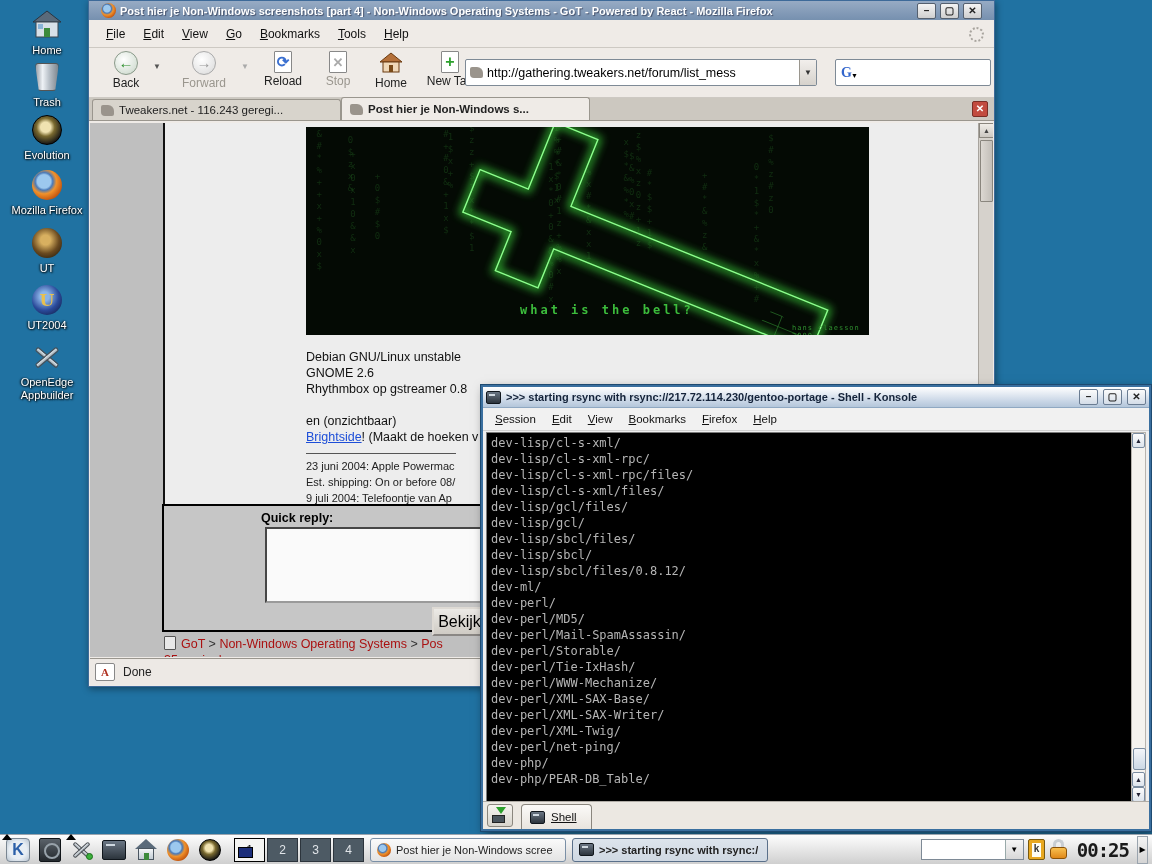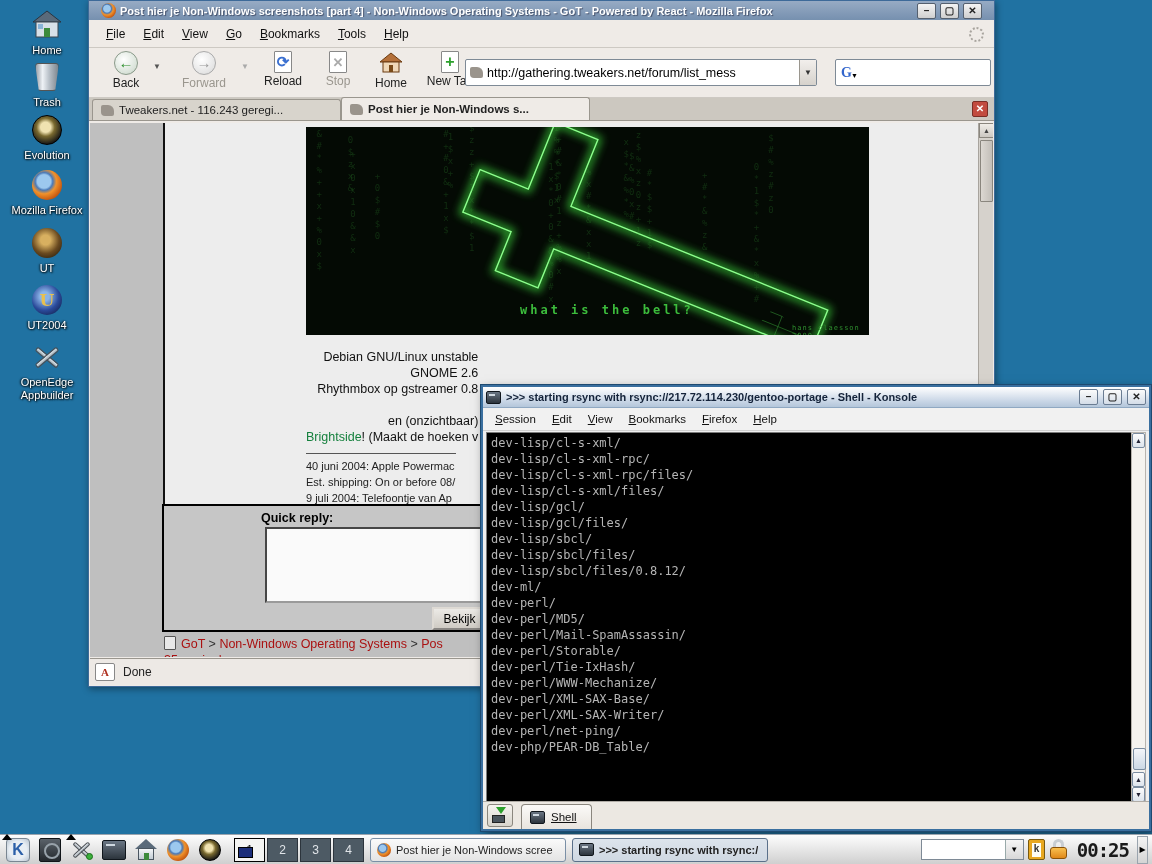--- a/index.html
+++ b/index.html
@@ -58,29 +58,29 @@
   .tab.inactive { background:#d8d4cc; }
   .tab.active { background:#efebe7; font-weight:bold; height:23px; }
   #tab-close { position:absolute; right:6px; top:3px; width:16px; height:16px; background:#c24b3f; border:1px solid #7a2e26; border-radius:2px; color:#fff; font-size:10px; font-weight:bold; line-height:14px; text-align:center; cursor:pointer; }
 
   #ff-content { position:absolute; left:1px; top:122px; right:1px; bottom:29px; background:#bfbfbf; overflow:hidden; }
   #whitepanel { position:absolute; left:73px; top:0; width:817px; height:381px; background:#ededed; border-left:2px solid #111; }
   #matrix { position:absolute; left:141px; top:4px; width:563px; height:208px; background:#040a04; overflow:hidden; }
   #matrix .cap { position:absolute; left:214px; top:176px; color:#3cbc3c; font:bold 12px "DejaVu Sans Mono",monospace; letter-spacing:3px;text-align:center; }
   #matrix .credit { position:absolute; left:486px; top:197px; color:#2e8e2e; font:7px "DejaVu Sans Mono",monospace; letter-spacing:1px; }
   .rain { position:absolute; writing-mode:vertical-rl; text-orientation:upright; color:rgba(60,170,60,.22); font:9px "DejaVu Sans Mono",monospace; letter-spacing:2px; pointer-events:none; }
-  #post-text { position:absolute; left:141px; top:226px; font-size:12.5px; color:#111; line-height:16px;text-align:right; }
+  #post-text { position:absolute; left:141px; top:226px; font-size:12.5px; color:#111; line-height:16px; }
   #post-text .gap { height:16px; }
-  #post-text a { color:#15803d; cursor:pointer; }
+  #post-text a { color:#1d4ed8; text-decoration:underline; cursor:pointer; }
   #sig { position:absolute; left:141px; top:330px; font-size:11px; color:#222; line-height:16px; }
   #sig hr { width:150px; border:none; border-top:1px solid #555; margin:0 0 4px 0; }
   #qr-box { position:absolute; left:72px; top:381px; width:818px; height:128px; background:#c6c6c6; border:2px solid #000; }
   #qr-box .qlbl { position:absolute; left:97px; top:5px; font-weight:bold; font-size:12.5px; }
   #qr-box textarea { position:absolute; left:101px; top:21px; width:397px; height:76px; border:2px inset #9a9a9a; background:#fafafa; resize:none; font:12px "Liberation Sans",sans-serif; }
-  #qr-box .bek { position:absolute; left:268px; top:101px; width:55px; height:23px; background:linear-gradient(#eceae6,#cfcbc4); border:2px outset #dedad4; font-size:12px; cursor:pointer; }
+  #qr-box .bek { position:absolute; left:268px; top:101px; width:55px; height:29px; background:linear-gradient(#eceae6,#cfcbc4); border:2px outset #dedad4; font-size:16px; cursor:pointer; }
   #crumbs { position:absolute; left:74px; top:513px; font-size:12.5px; font-weight:normal; color:#aa1111; line-height:16px; }
   #crumbs .bicon { display:inline-block; width:12px; height:14px; background:#e8e8e8; border:1px solid #555; margin-right:5px; vertical-align:-2px; border-radius:1px; }
   #crumbs .sep { color:#333; }
   #crumbs a { color:#aa1111; cursor:pointer; text-decoration:none; }
   #crumbs .pg { text-decoration:underline; }
   #ff-scroll { position:absolute; right:0; top:0; width:15px; height:100%; background:#d6d2cc; border-left:1px solid #a8a49e; }
   .sc-btn { width:15px; height:15px; background:linear-gradient(#f0ede8,#ccc8c2); border:1px solid #8a867e; font-size:7px; text-align:center; line-height:13px; color:#444; cursor:pointer; }
   #ff-thumb { position:absolute; top:17px; left:1px; width:13px; height:62px; background:linear-gradient(90deg,#dcd8d2,#c2beb8); border:1px solid #8a867e; border-radius:1px; cursor:grab; }
   #ff-status { position:absolute; left:1px; bottom:1px; right:1px; height:27px; background:#ede9e5; border-top:1px solid #9a968e; display:flex; align-items:center; }
   #ff-status .sico { width:20px; height:18px; margin:0 8px 0 5px; background:#fff; border:1px solid #888; border-radius:2px; font-size:11px; font-weight:bold; color:#b03020; text-align:center; line-height:16px; font-family:"Liberation Serif",serif; }
@@ -328,21 +328,21 @@
       <div id="post-text">
         <div>Debian GNU/Linux unstable</div>
         <div>GNOME 2.6</div>
         <div>Rhythmbox op gstreamer 0.8</div>
         <div class="gap"></div>
         <div>en (onzichtbaar)</div>
         <div><a>Brightside</a><span>! (Maakt de hoeken v</span></div>
       </div>
       <div id="sig">
         <hr>
-        <div>40 juni 2004: Apple Powermac</div>
+        <div>23 juni 2004: Apple Powermac</div>
         <div>Est. shipping: On or before 08/</div>
         <div>9 juli 2004: Telefoontje van Ap</div>
       </div>
     </div>
     <div id="qr-box">
       <div class="qlbl">Quick reply:</div>
       <textarea style=""></textarea>
       <button class="bek">Bekijk</button>
     </div>
     <div id="crumbs">
@@ -381,35 +381,37 @@
     <span class="mi">View</span>
     <span class="mi">Bookmarks</span>
     <span class="mi">Firefox</span>
     <span class="mi">Help</span>
   </div>
   <div id="k-term">
     <div class="ln">dev-lisp/cl-s-xml/</div>
     <div class="ln">dev-lisp/cl-s-xml-rpc/</div>
     <div class="ln">dev-lisp/cl-s-xml-rpc/files/</div>
     <div class="ln">dev-lisp/cl-s-xml/files/</div>
+    <div class="ln">dev-lisp/gcl/files/</div>
     <div class="ln">dev-lisp/gcl/</div>
-    <div class="ln">dev-lisp/gcl/files/</div>
+    <div class="ln">dev-lisp/sbcl/files/</div>
     <div class="ln">dev-lisp/sbcl/</div>
-    <div class="ln">dev-lisp/sbcl/files/</div>
     <div class="ln">dev-lisp/sbcl/files/0.8.12/</div>
     <div class="ln">dev-ml/</div>
     <div class="ln">dev-perl/</div>
     <div class="ln">dev-perl/MD5/</div>
     <div class="ln">dev-perl/Mail-SpamAssassin/</div>
     <div class="ln">dev-perl/Storable/</div>
     <div class="ln">dev-perl/Tie-IxHash/</div>
     <div class="ln">dev-perl/WWW-Mechanize/</div>
     <div class="ln">dev-perl/XML-SAX-Base/</div>
     <div class="ln">dev-perl/XML-SAX-Writer/</div>
+    <div class="ln">dev-perl/XML-Twig/</div>
     <div class="ln">dev-perl/net-ping/</div>
+    <div class="ln">dev-php/</div>
     <div class="ln">dev-php/PEAR-DB_Table/</div>
 
   </div>
   <div id="k-scroll">
     <div class="sc-btn">▲</div>
     <div id="k-thumb"></div>
     <div class="grp">
       <div class="sc-btn">▲</div>
       <div class="sc-btn">▼</div>
     </div>

